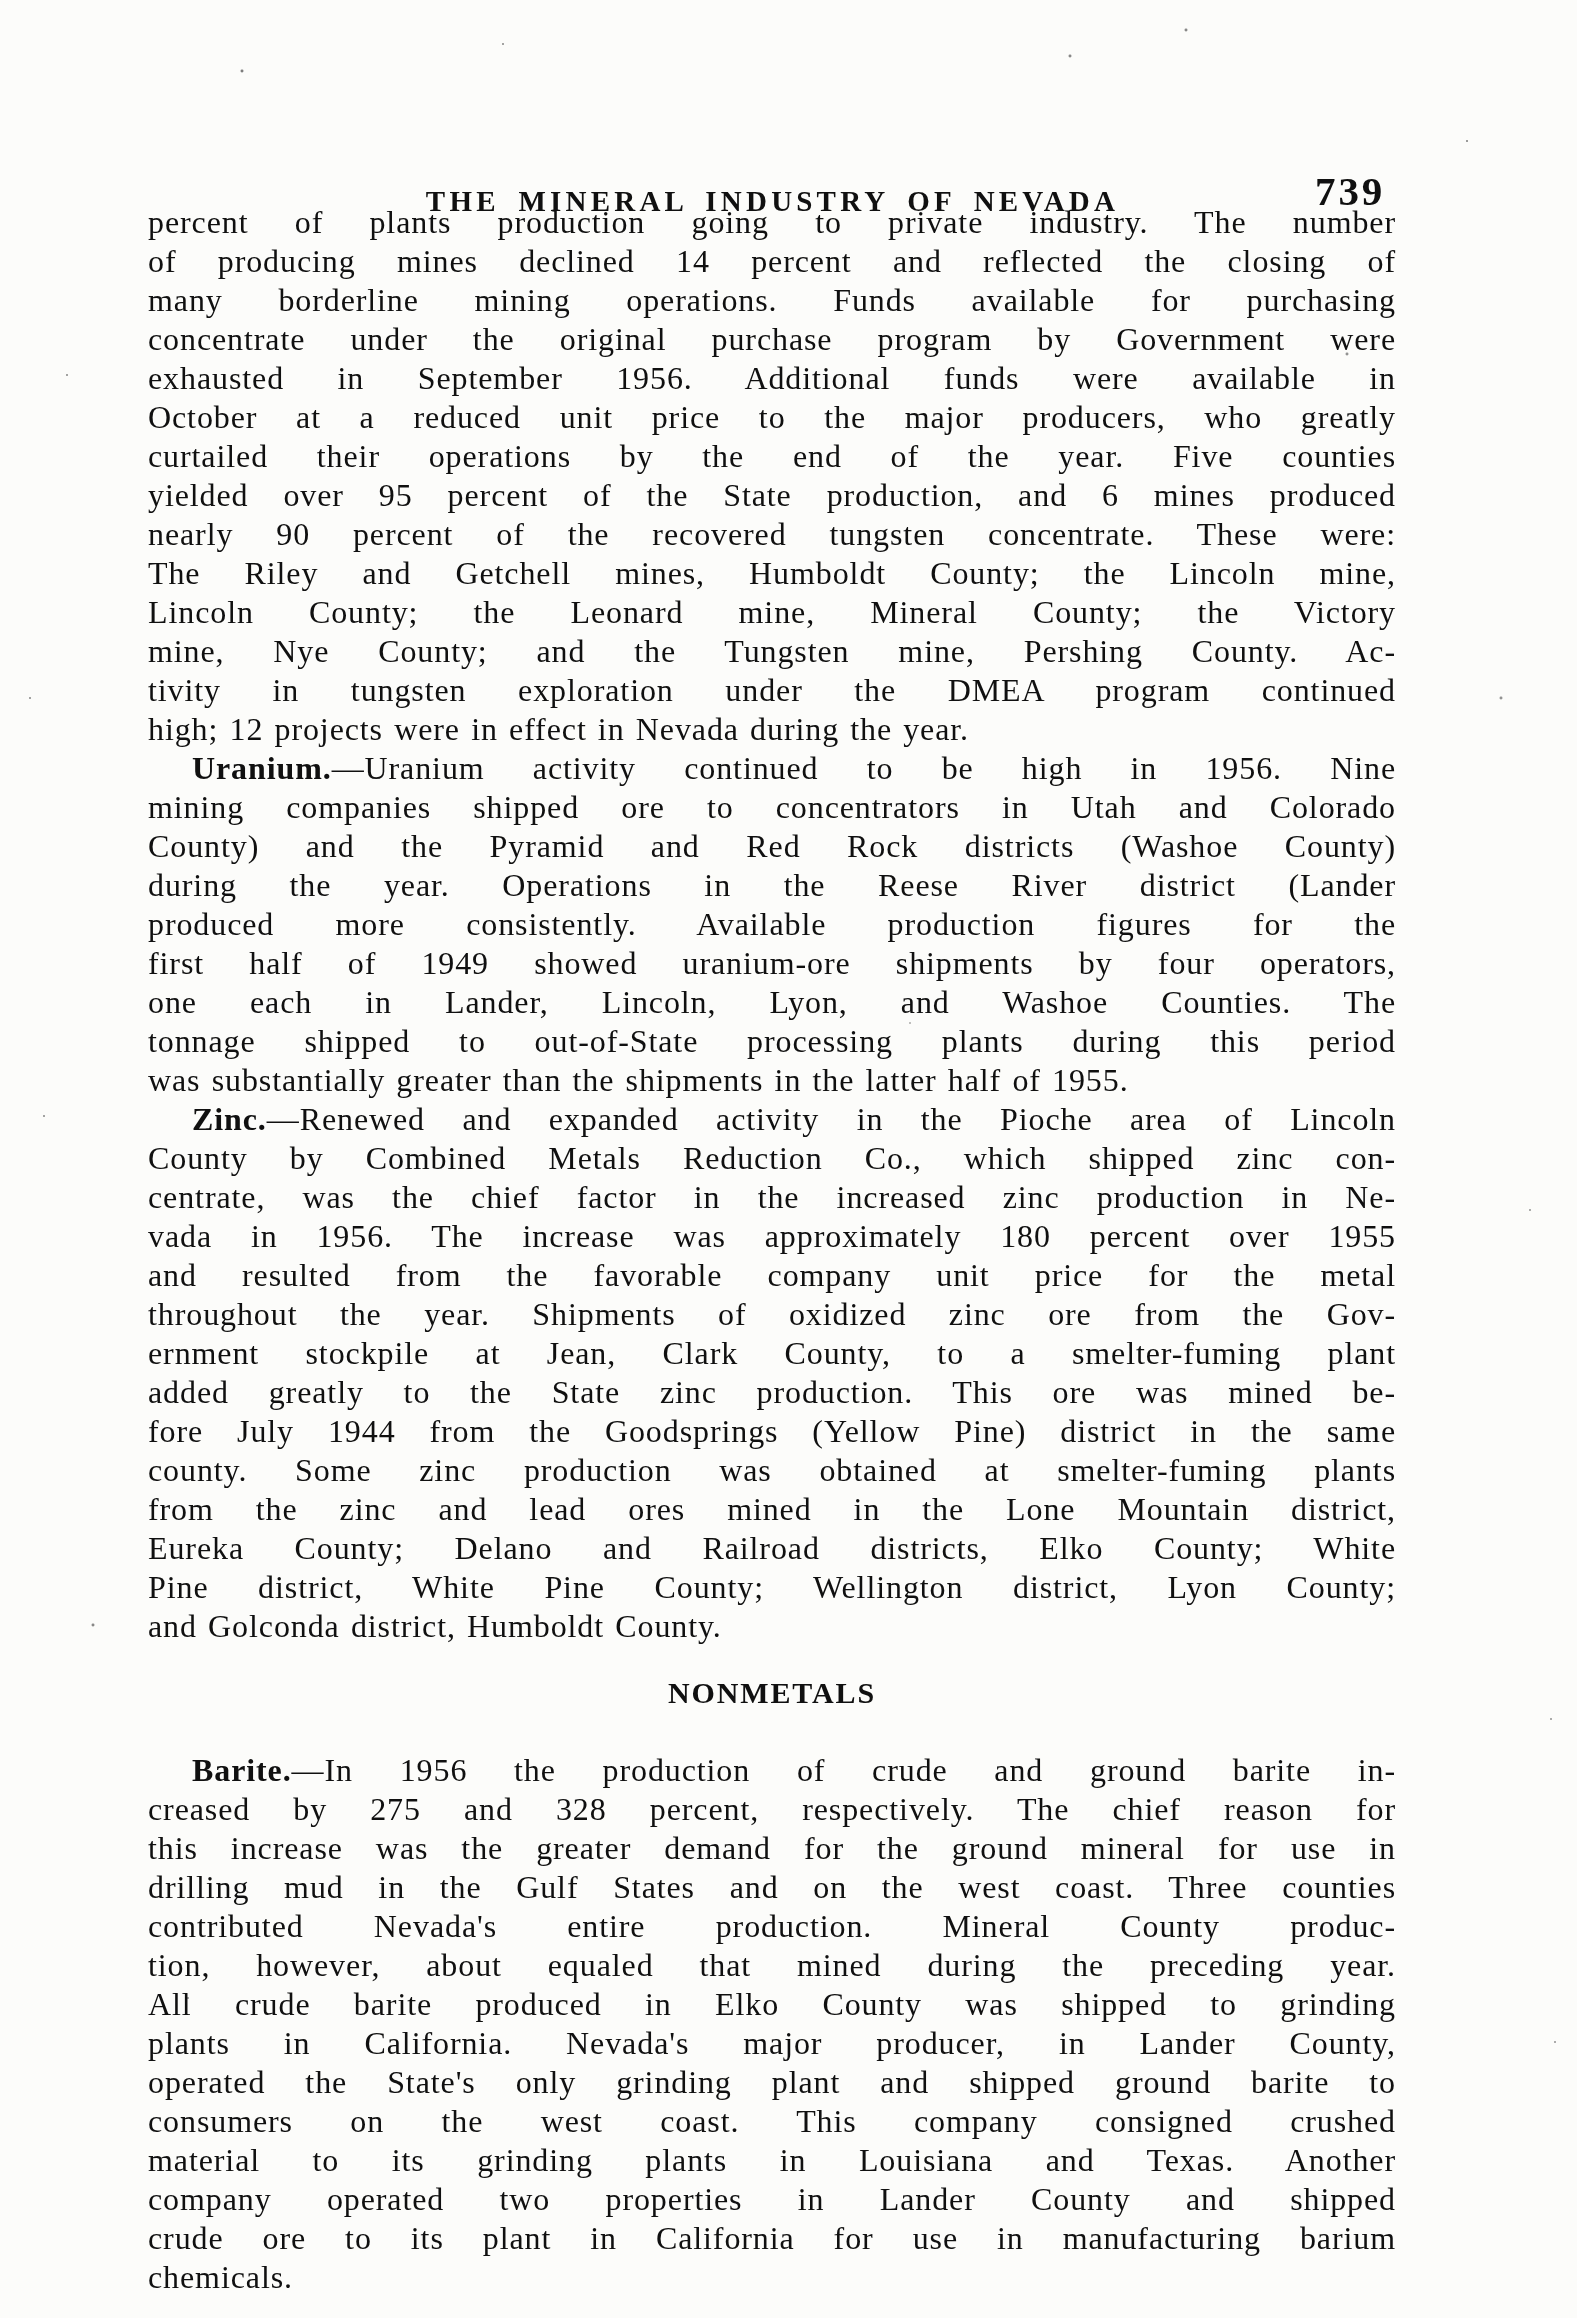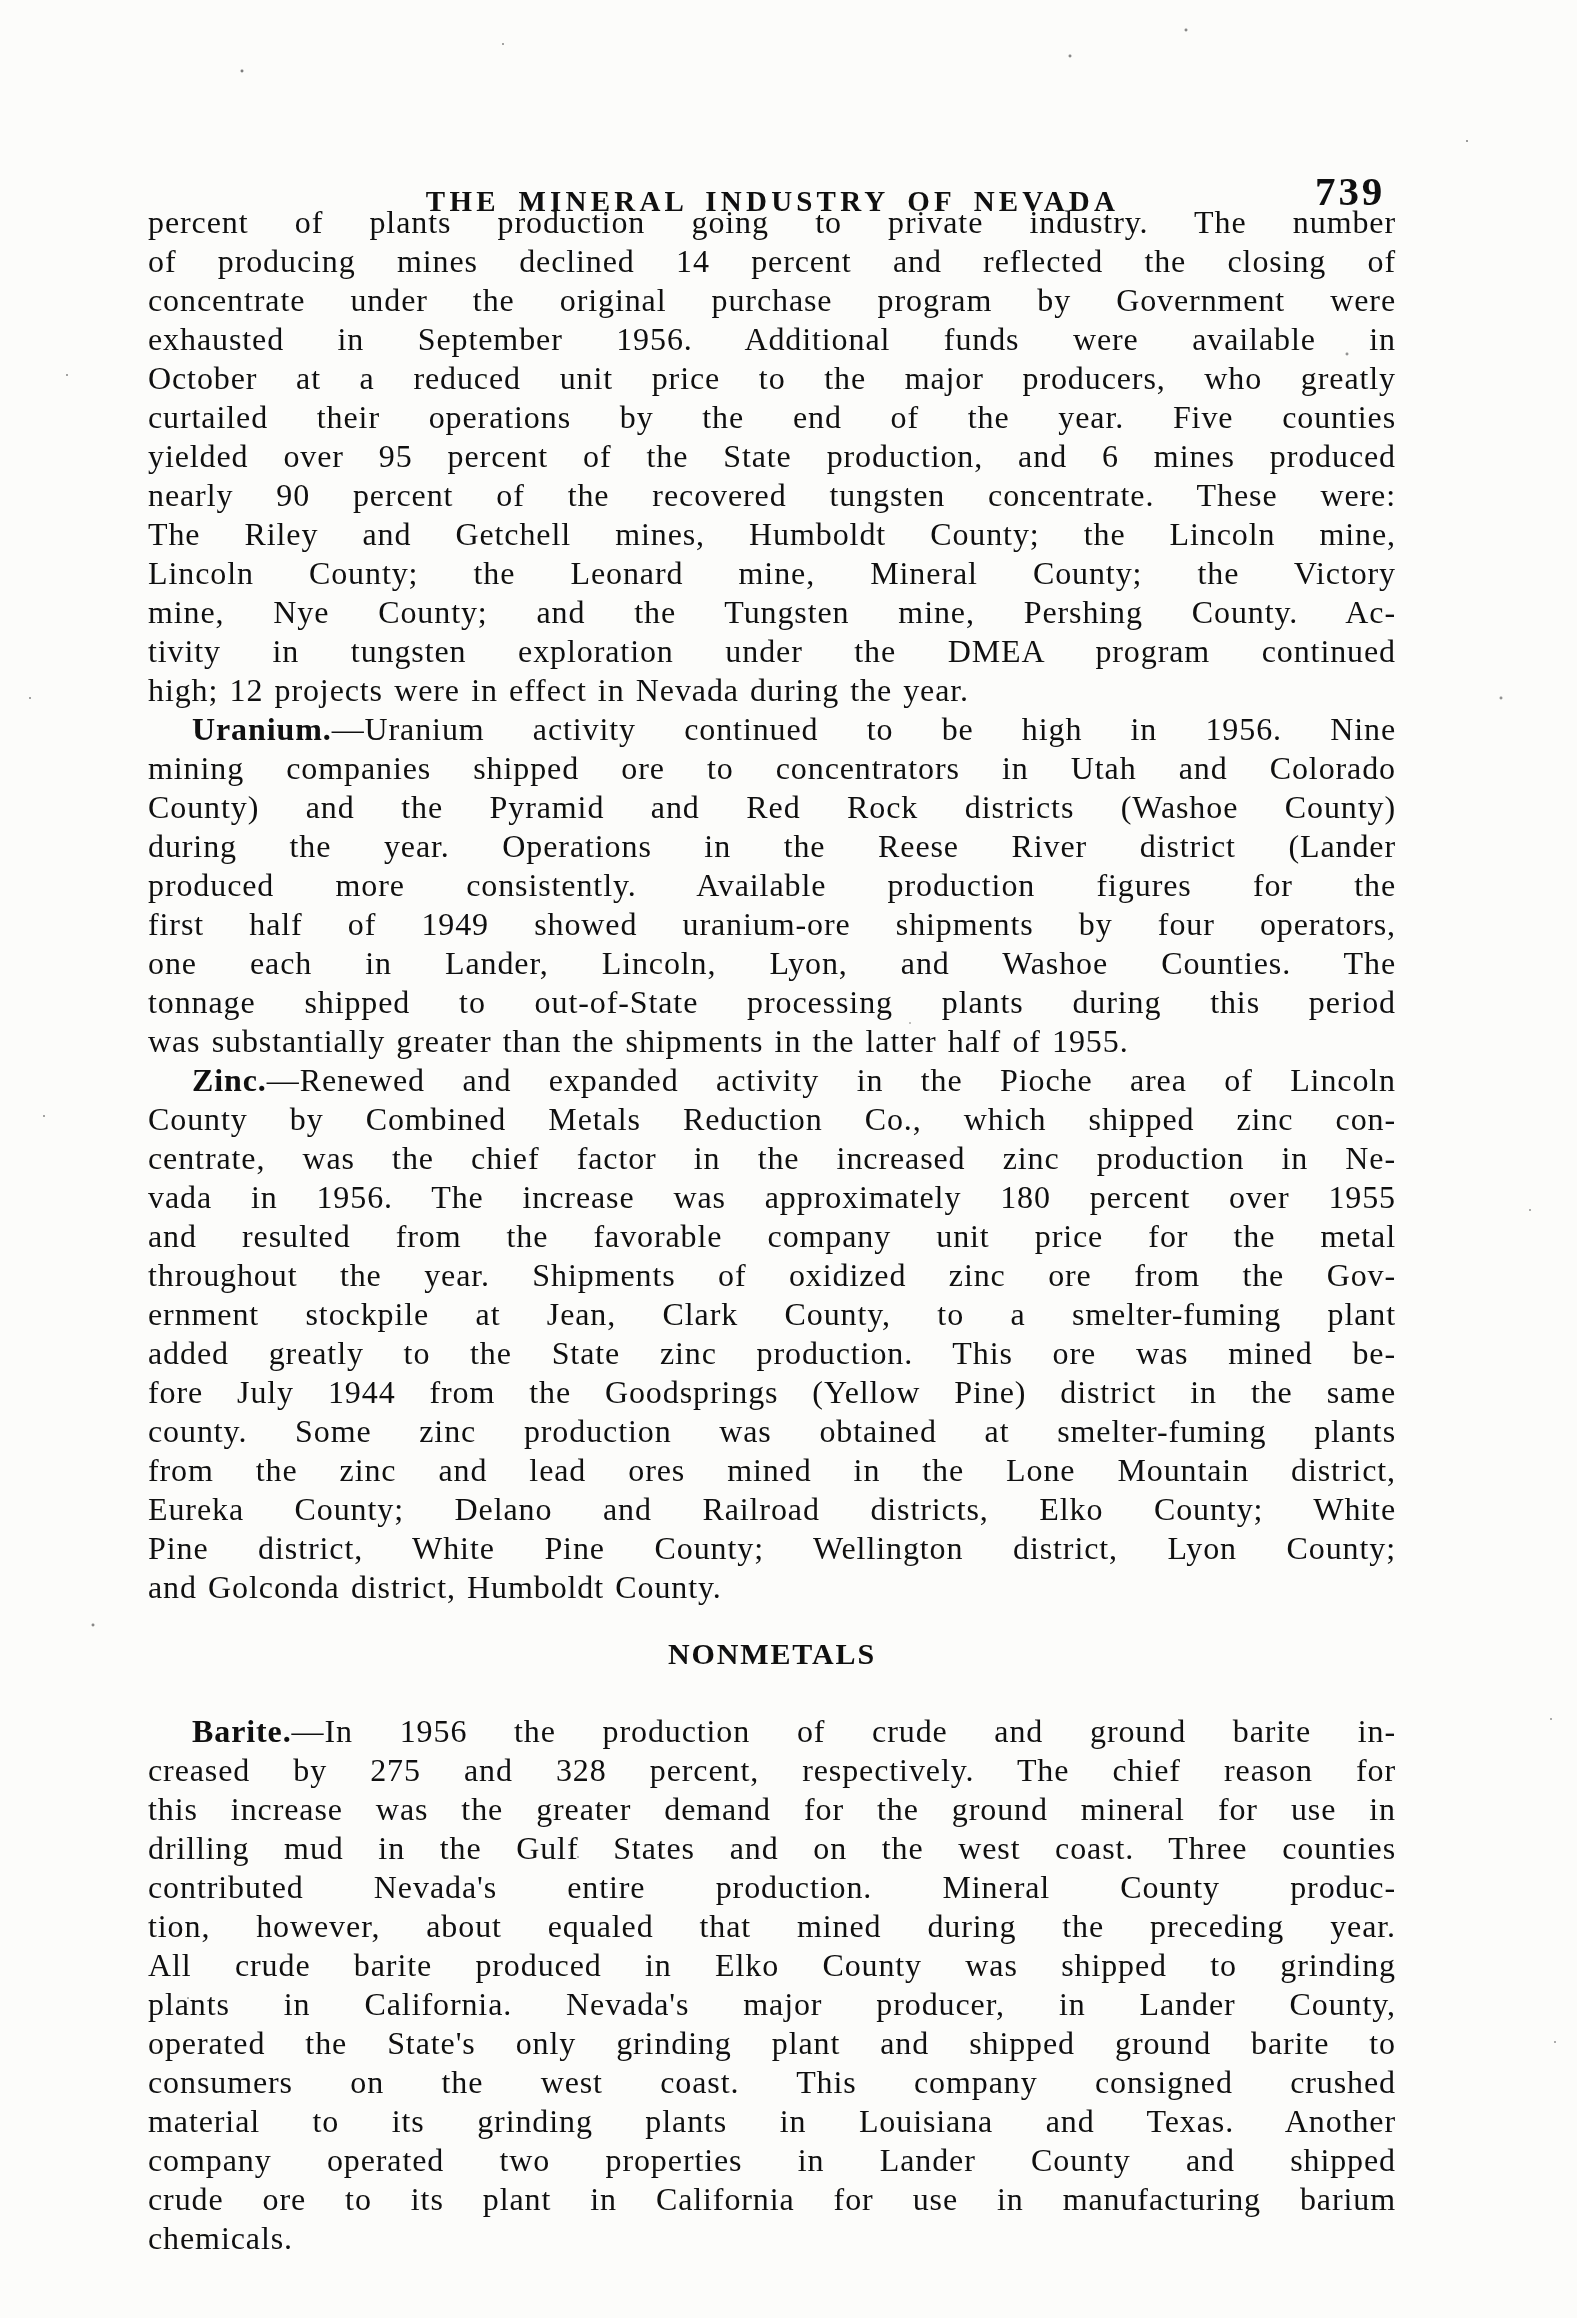--- a/index.html
+++ b/index.html
@@ -69,20 +69,21 @@
 <div class="page">
 
   <div class="header">
     <span class="header-title">THE MINERAL INDUSTRY OF NEVADA</span>
     <span class="page-number">739</span>
   </div>
 
   <div class="body-text">
       <div class="line">percent of plants production going to private industry.  The number</div>
       <div class="line">of producing mines declined 14 percent and reflected the closing of</div>
+      <div class="line">many borderline mining operations.  Funds available for purchasing</div>
       <div class="line">concentrate under the original purchase program by Government were</div>
       <div class="line">exhausted in September 1956.  Additional funds were available in</div>
       <div class="line">October at a reduced unit price to the major producers, who greatly</div>
       <div class="line">curtailed their operations by the end of the year.  Five counties</div>
       <div class="line">yielded over 95 percent of the State production, and 6 mines produced</div>
       <div class="line">nearly 90 percent of the recovered tungsten concentrate.  These were:</div>
       <div class="line">The Riley and Getchell mines, Humboldt County; the Lincoln mine,</div>
       <div class="line">Lincoln County; the Leonard mine, Mineral County; the Victory</div>
       <div class="line">mine, Nye County; and the Tungsten mine, Pershing County.  Ac-</div>
       <div class="line">tivity in tungsten exploration under the DMEA program continued</div>

